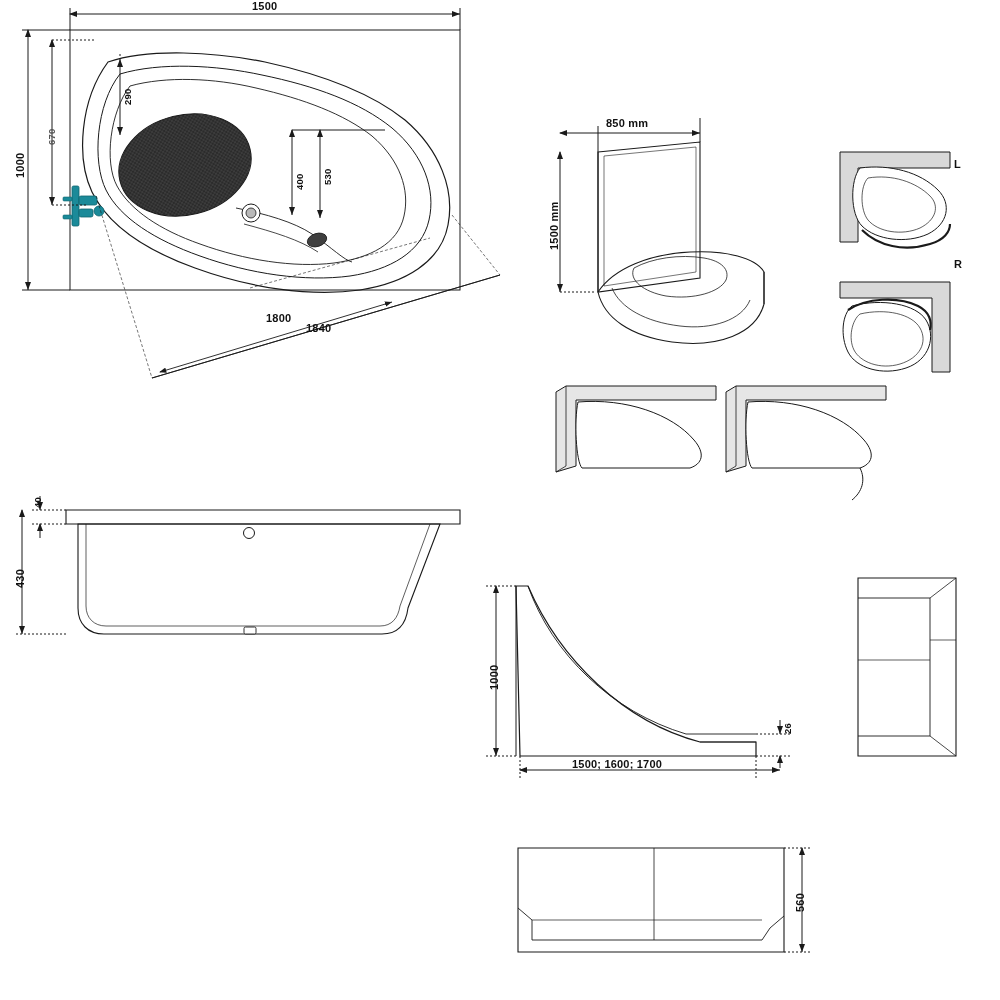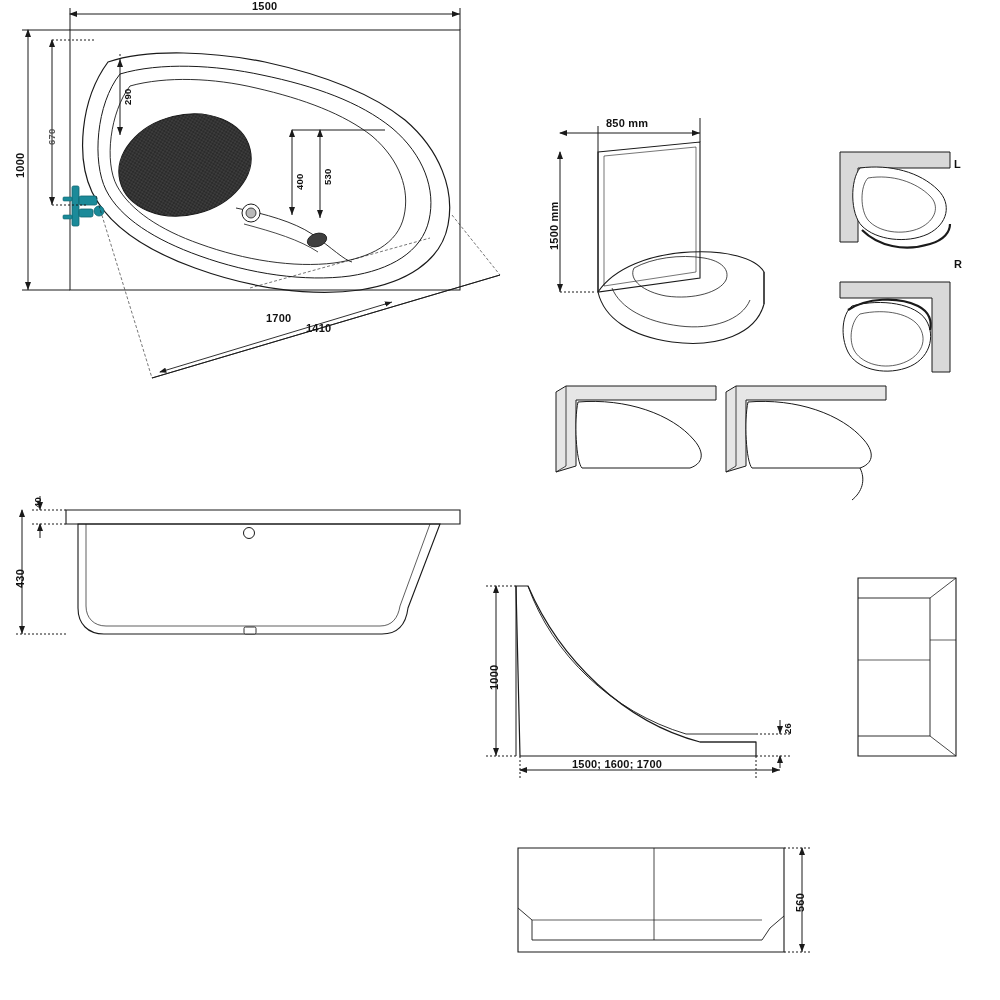--- a/index.html
+++ b/index.html
@@ -236,22 +236,22 @@
 
     </g>
   </svg>
 
   <div class="lbl" style="left:252px; top:0px;">1500</div>
   <div class="lbl rot90" style="left:14px; top:178px;">1000</div>
   <div class="lbl rot90 small gray" style="left:46px; top:145px;">670</div>
   <div class="lbl rot90 small" style="left:122px; top:105px;">290</div>
   <div class="lbl rot90 small" style="left:294px; top:190px;">400</div>
   <div class="lbl rot90 small" style="left:322px; top:185px;">530</div>
-  <div class="lbl" style="left:266px; top:312px;">1700</div>
-  <div class="lbl" style="left:306px; top:322px;">1410</div>
+  <div class="lbl" style="left:266px; top:312px;">1800</div>
+  <div class="lbl" style="left:306px; top:322px;">1840</div>
 
   <div class="lbl" style="left:606px; top:117px;">850 mm</div>
   <div class="lbl rot90" style="left:548px; top:250px;">1500 mm</div>
 
   <div class="lbl" style="left:954px; top:158px;">L</div>
   <div class="lbl" style="left:954px; top:258px;">R</div>
 
   <div class="lbl rot90 small" style="left:32px; top:508px;">40</div>
   <div class="lbl rot90" style="left:14px; top:588px;">430</div>
 

